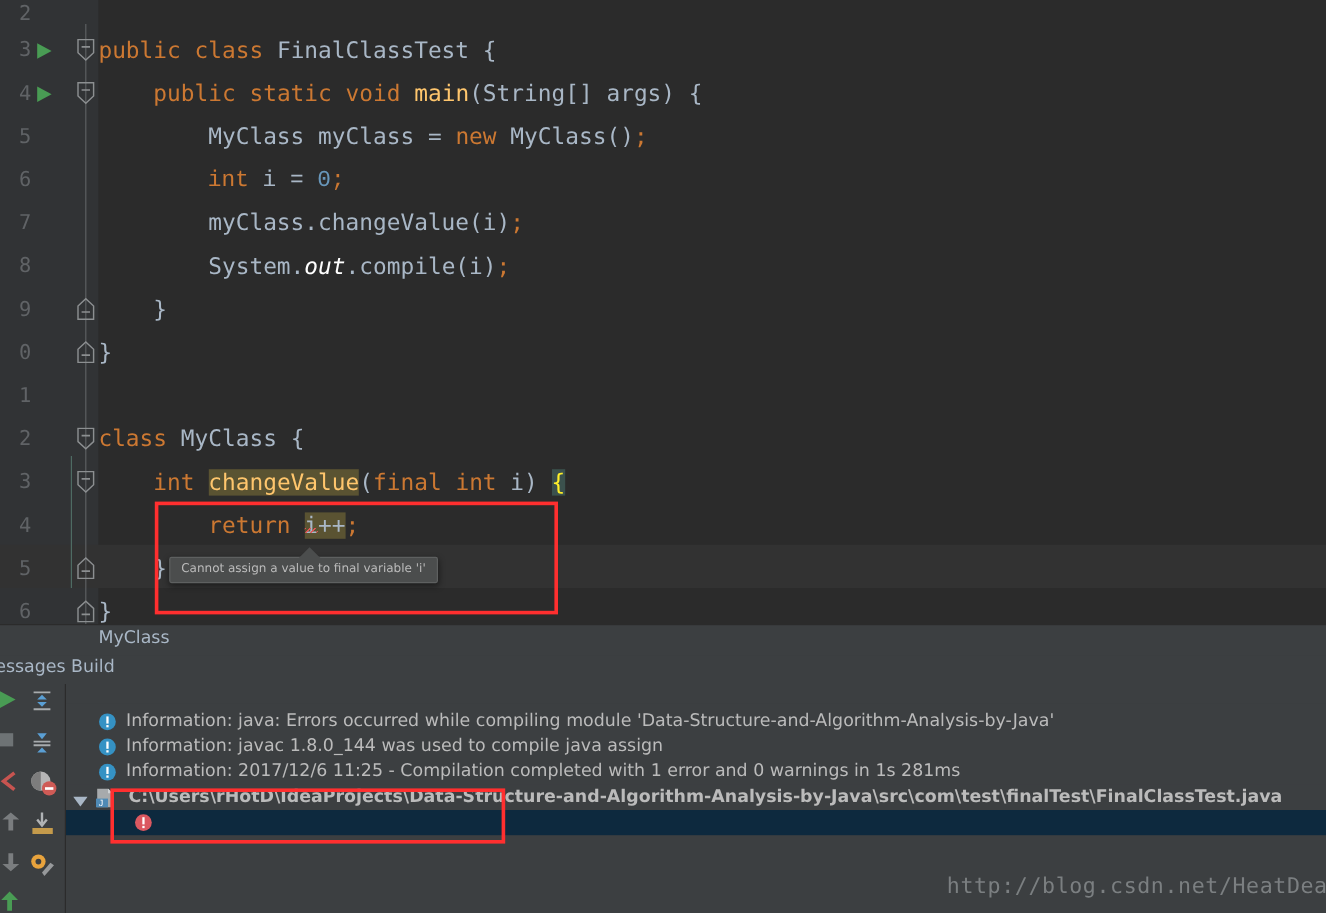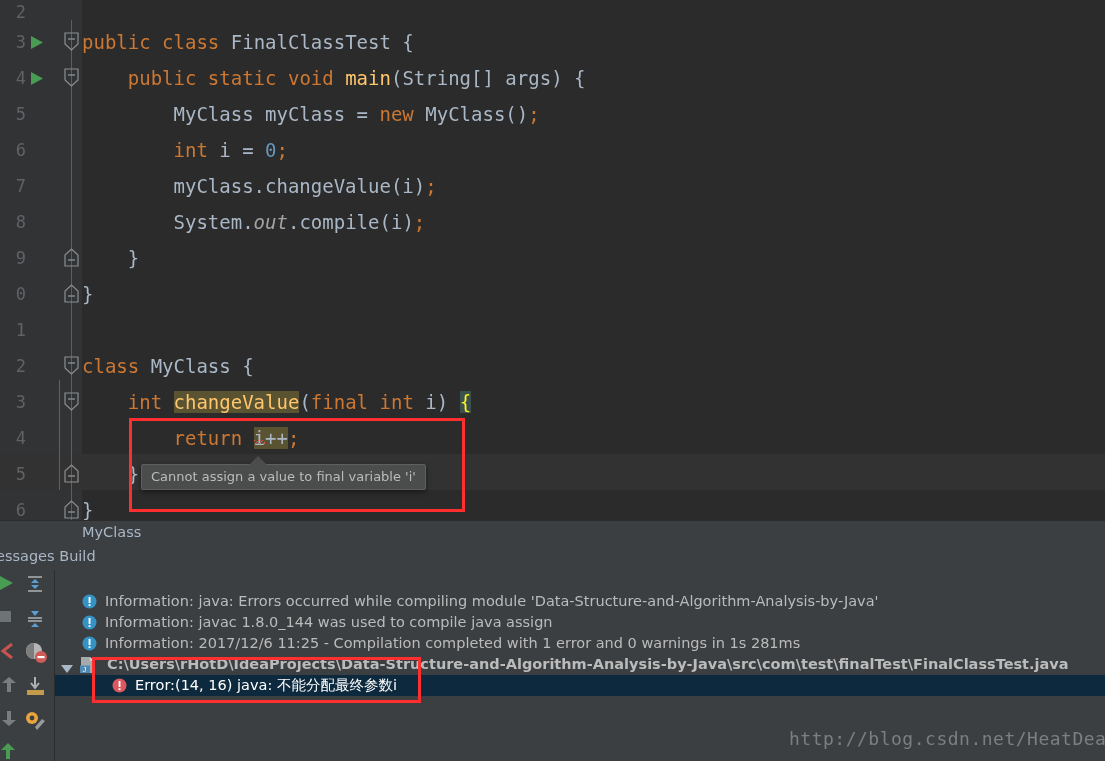--- a/index.html
+++ b/index.html
@@ -49,21 +49,21 @@
     position:absolute;left:0;width:1023px;height:36px;line-height:36px;
     font-family:"DejaVu Sans Mono","Liberation Mono",monospace;
     font-size:19px;
     color:#a9b7c6;
     white-space:pre;
   }
   .kw{color:#cc7832;}
   .id{color:#a9b7c6;}
   .num{color:#6897bb;}
   .mth{color:#ffc66d;}
-  .stfld{color:#a3a3a3;font-style:italic;}
+  .stfld{color:#ffffff;font-style:italic;}
   .punc{color:#a9b7c6;}
   .semi{color:#cc7832;}
   .hl-ident{background:#5a5332;color:#ffc66d;}
   .hl-brace{background:#3b514d;color:#ffef28;}
   .hl-err{background:#5a5332;position:relative;}
   .squiggle{
     position:absolute;left:0;bottom:5px;width:11px;height:4px;
     background:
       repeating-linear-gradient(135deg,#e05555 0 1px,transparent 1px 3px);
   }
@@ -71,21 +71,21 @@
     position:absolute;left:0;width:1105px;height:36px;background:#323232;
   }
   
   #tooltip{
     position:absolute;left:141px;top:464px;
     background:#4b4d4d;
     border:1px solid #5e6060;
     border-radius:2px;
     padding:4px 9px 5px 9px;
     color:#bbbbbb;
-    font-size:13px;
+    font-size:10px;
     font-family:"DejaVu Sans","Liberation Sans",sans-serif;
     white-space:nowrap;
     box-shadow:0 2px 5px rgba(0,0,0,.45);
     z-index:40;
   }
   #tooltip-arrow{
     position:absolute;left:249px;top:456px;width:0;height:0;
     border-left:9px solid transparent;border-right:9px solid transparent;
     border-bottom:9px solid #4b4d4d;
     z-index:41;
@@ -244,21 +244,21 @@
   <div id="codearea">
 
     <div class="cline" style="top:-6px;"></div>
 
     <div class="cline" style="top:24px;"><span class="kw">public</span> <span class="kw">class</span> <span class="id">FinalClassTest</span> <span class="punc">{</span></div>
 
     <div class="cline" style="top:60px;">    <span class="kw">public</span> <span class="kw">static</span> <span class="kw">void</span> <span class="mth">main</span><span class="punc">(</span><span class="id">String</span><span class="punc">[] </span><span class="id">args</span><span class="punc">) </span><span class="punc">{</span></div>
 
     <div class="cline" style="top:96px;">        <span class="id">MyClass</span> <span class="id">myClass</span> <span class="punc">=</span> <span class="kw">new</span> <span class="id">MyClass</span><span class="punc">()</span><span class="semi">;</span></div>
 
-    <div class="cline" style="top:132px;">        <span class="kw">int</span> <span class="id">i</span> <span class="punc">=</span> <span class="num">0</span><span class="semi">;</span></div>
+    <div class="cline" style="top:132px;font-family:Liberation Mono, monospace;">        <span class="kw">int</span> <span class="id">i</span> <span class="punc">=</span> <span class="num">0</span><span class="semi">;</span></div>
 
     <div class="cline" style="top:168px;">        <span class="id">myClass</span><span class="punc">.</span><span class="id">changeValue</span><span class="punc">(</span><span class="id">i</span><span class="punc">)</span><span class="semi">;</span></div>
 
     <div class="cline" style="top:204px;">        <span class="id">System</span><span class="punc">.</span><span class="stfld">out</span><span class="punc">.</span><span class="id">compile</span><span class="punc">(</span><span class="id">i</span><span class="punc">)</span><span class="semi">;</span></div>
 
     <div class="cline" style="top:240px;">    <span class="punc">}</span></div>
 
     <div class="cline" style="top:276px;"><span class="punc">}</span></div>
 
     <div class="cline" style="top:312px;"></div>
@@ -421,19 +421,18 @@
     </div>
 
     <div class="msgrow selected" style="top:89px;">
       <span class="micon">
         <svg width="15" height="15" viewBox="0 0 15 15">
             <circle cx="7.5" cy="7.5" r="7" fill="#db5860"></circle>
             <rect x="6.6" y="3" width="1.9" height="6" fill="#ffffff"></rect>
             <rect x="6.6" y="10.2" width="1.9" height="1.9" fill="#ffffff"></rect>
           </svg>
       </span>
-      <span class="mtext">Error:(14, 16)  java: 不能分配最终参数i</span>
     </div>
 
   </div>
 </div>
 
 <div id="watermark">http://blog.csdn.net/HeatDeath</div>
 
 </body></html>

